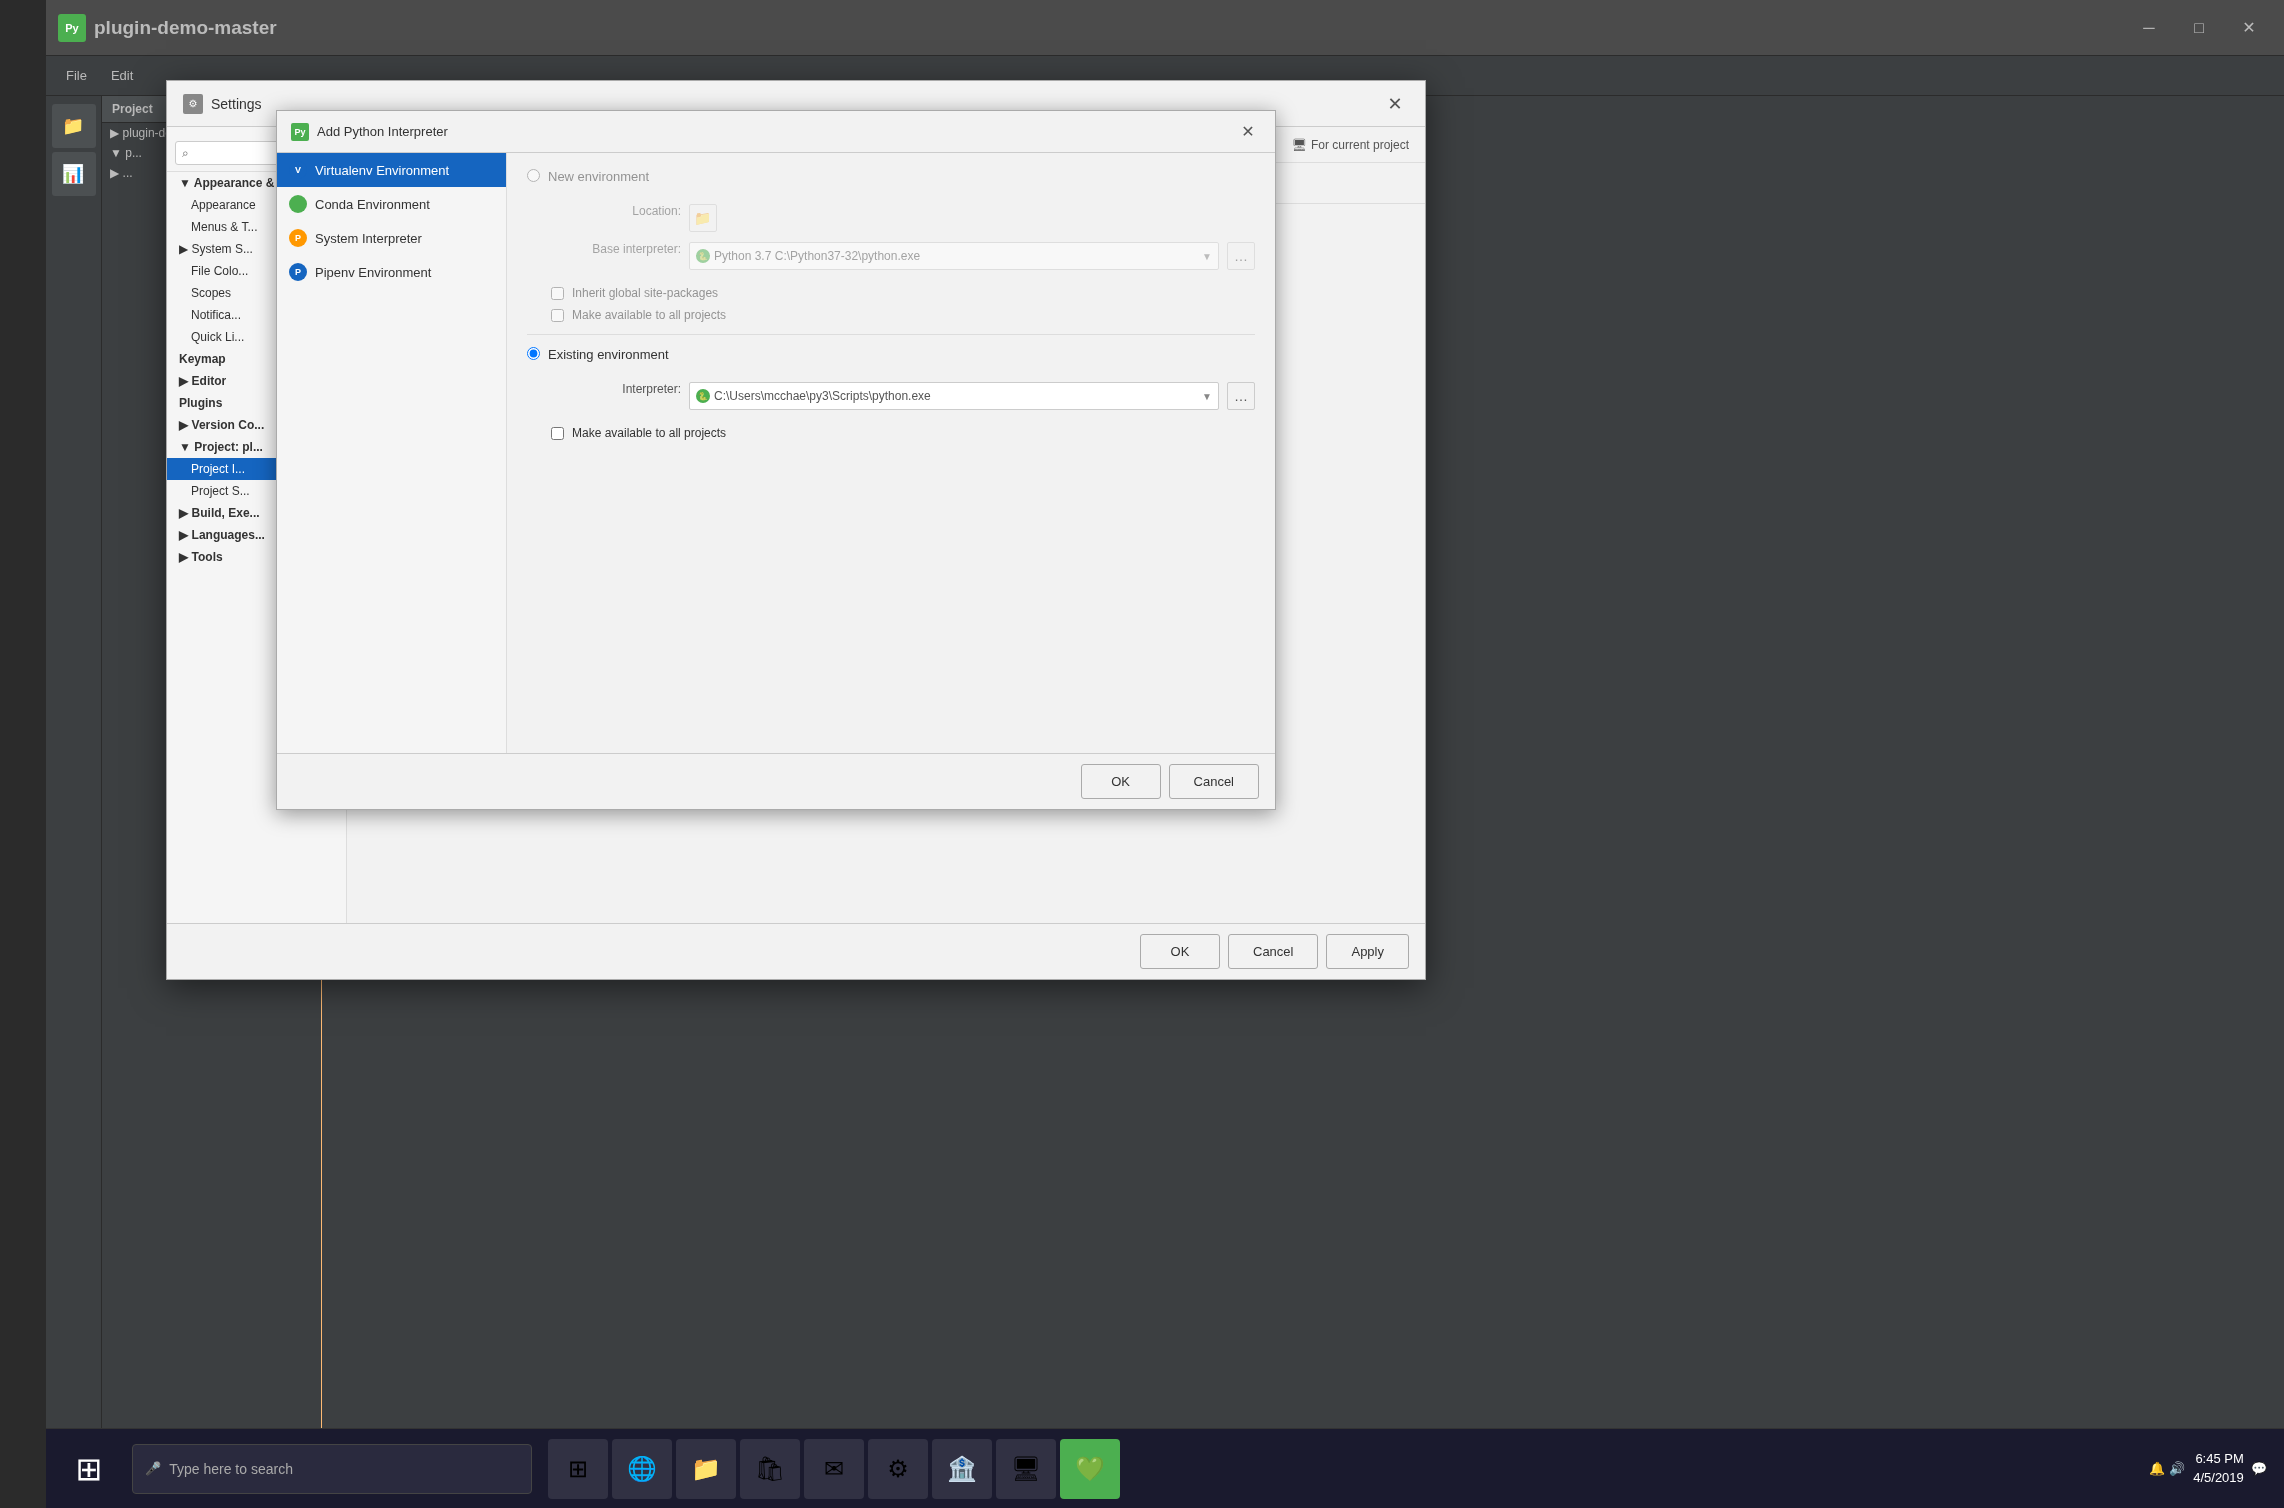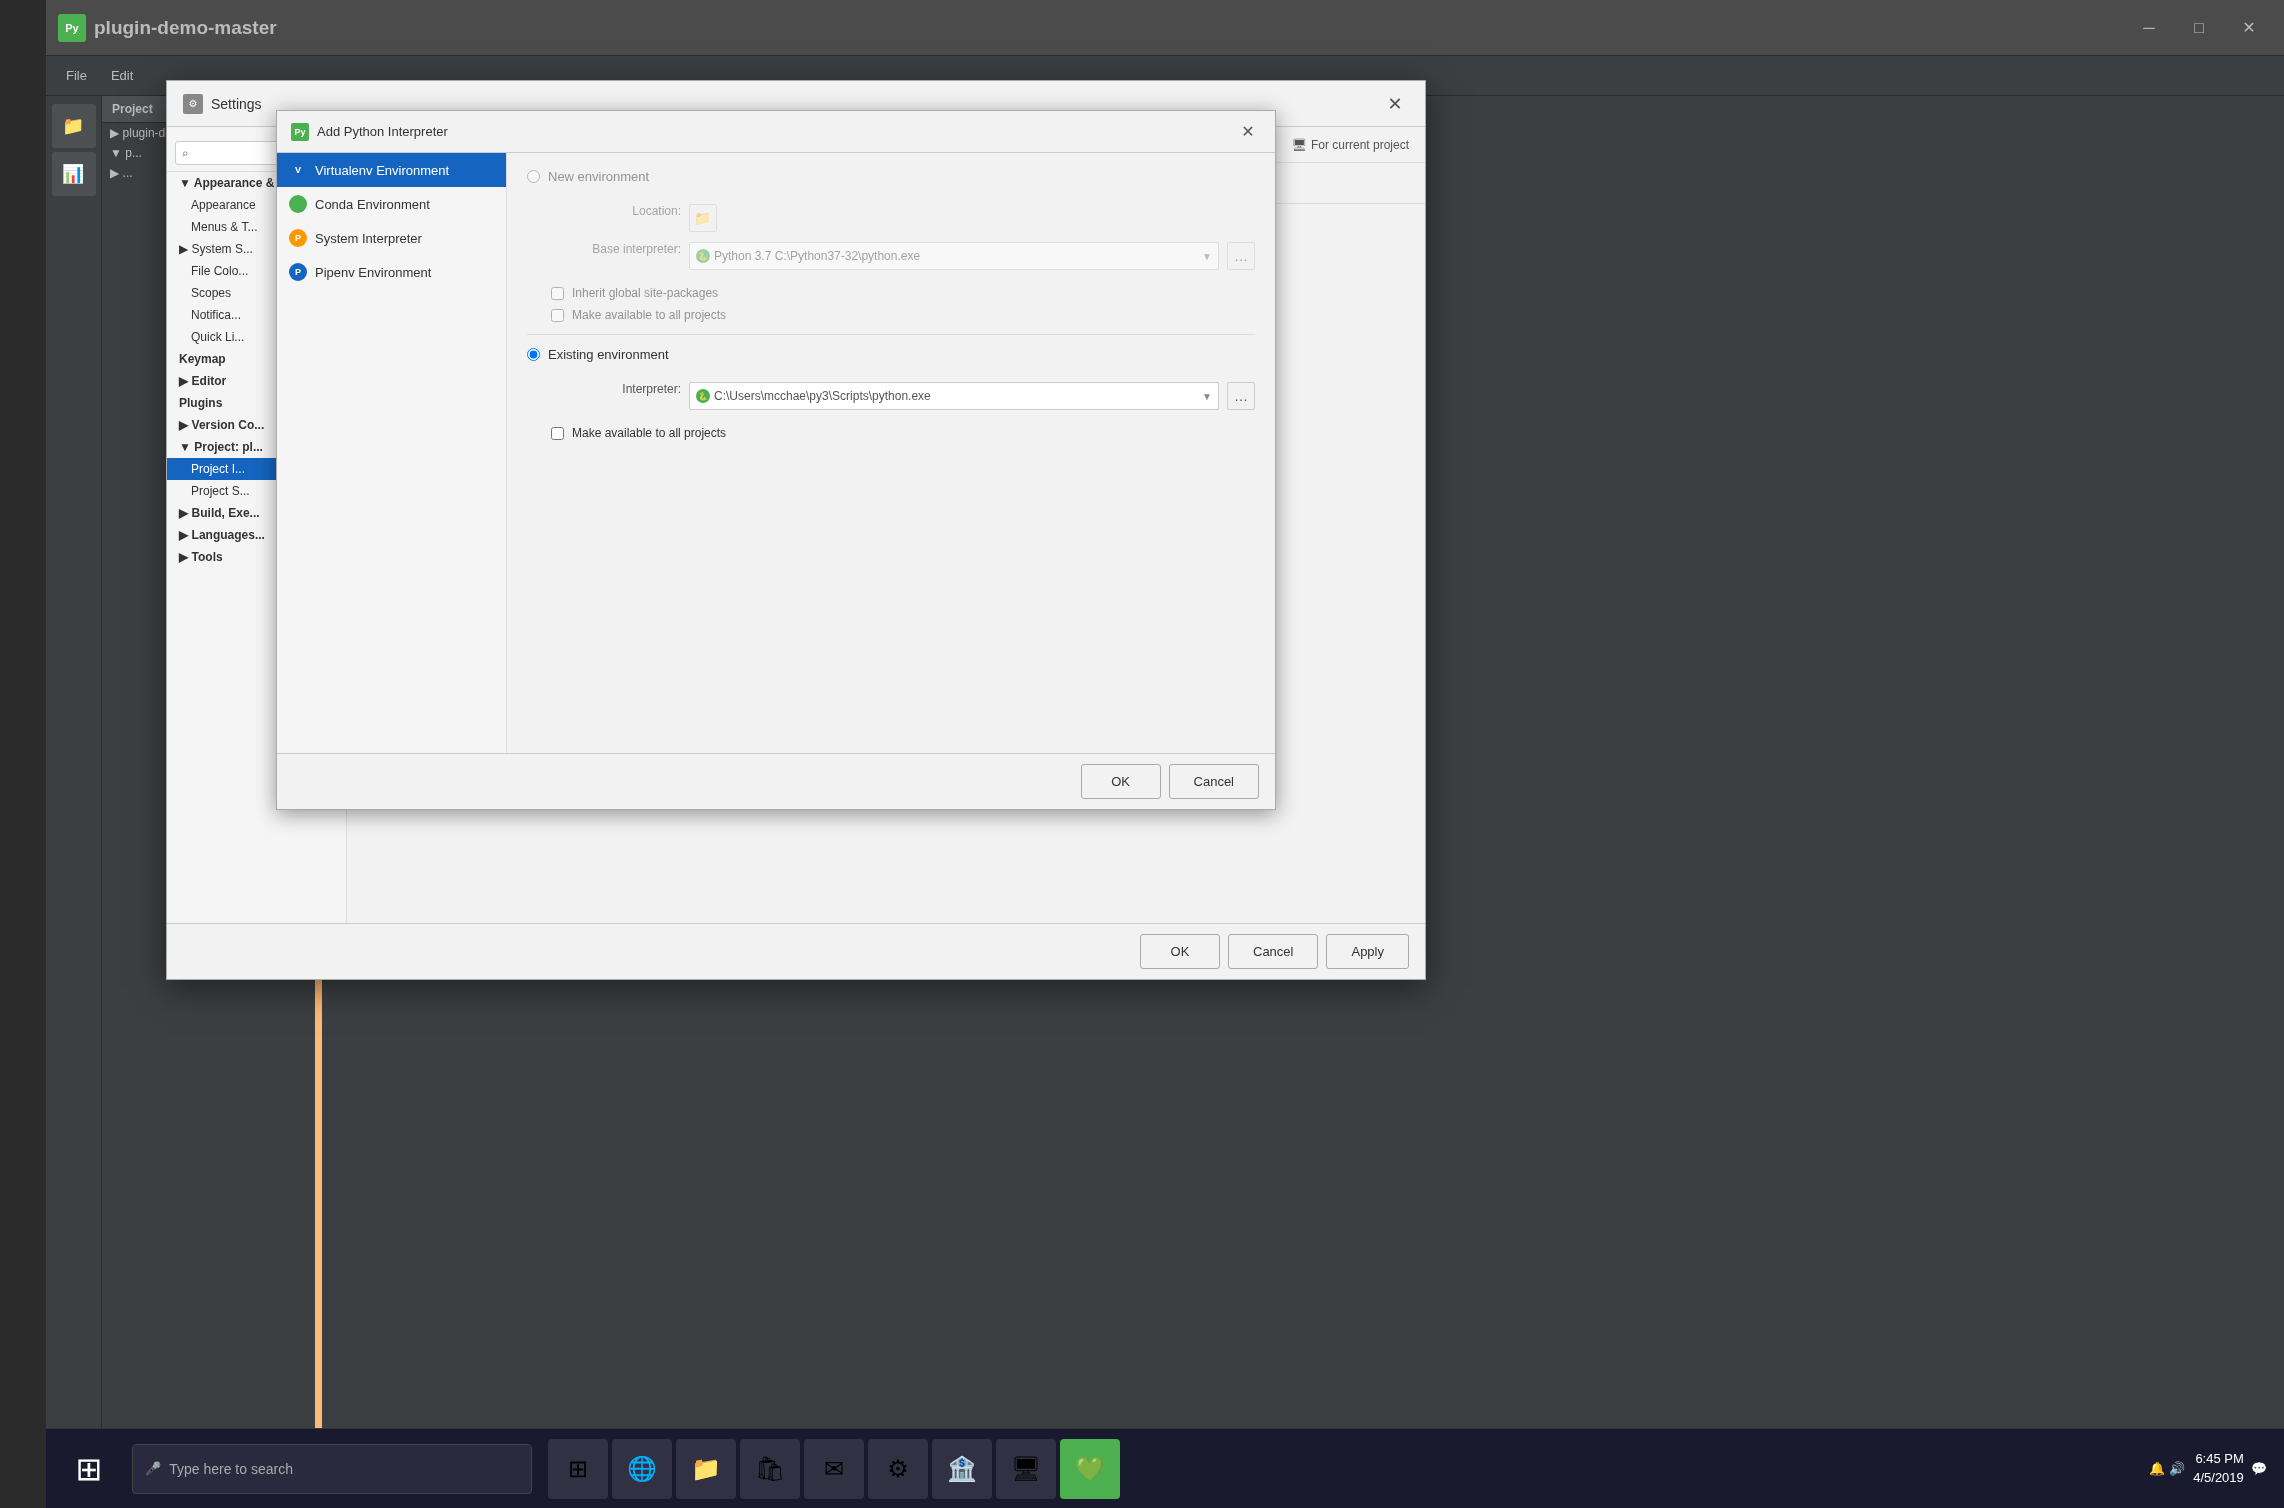--- a/index.html
+++ b/index.html
@@ -101,21 +101,21 @@
       font-size: 18px;
     }
 
     
     .project-panel {
       position: absolute;
       top: 96px; left: 56px;
       width: 220px;
       bottom: 80px;
       background: #3c3f41;
-      border-right: 7px solid #fdba74;
+      border-right: 1px solid #fdba74;
     }
     .project-panel-header {
       background: #4c5052;
       color: #bbbbbb;
       padding: 6px 10px;
       font-size: 12px;
       font-weight: bold;
       border-bottom: 1px solid #2b2b2b;
     }
     .tree-item {
@@ -360,21 +360,21 @@
       flex: 1;
       padding: 16px 20px;
       overflow-y: auto;
     }
 
     .radio-group {
       margin-bottom: 20px;
     }
     .radio-label {
       display: flex;
-      align-items: center;
+      align-items: flex-start;
       gap: 8px;
       font-size: 13px;
       color: #333;
       margin-bottom: 8px;
       cursor: pointer;
     }
     .radio-label input[type="radio"] {
       cursor: pointer;
     }
 

